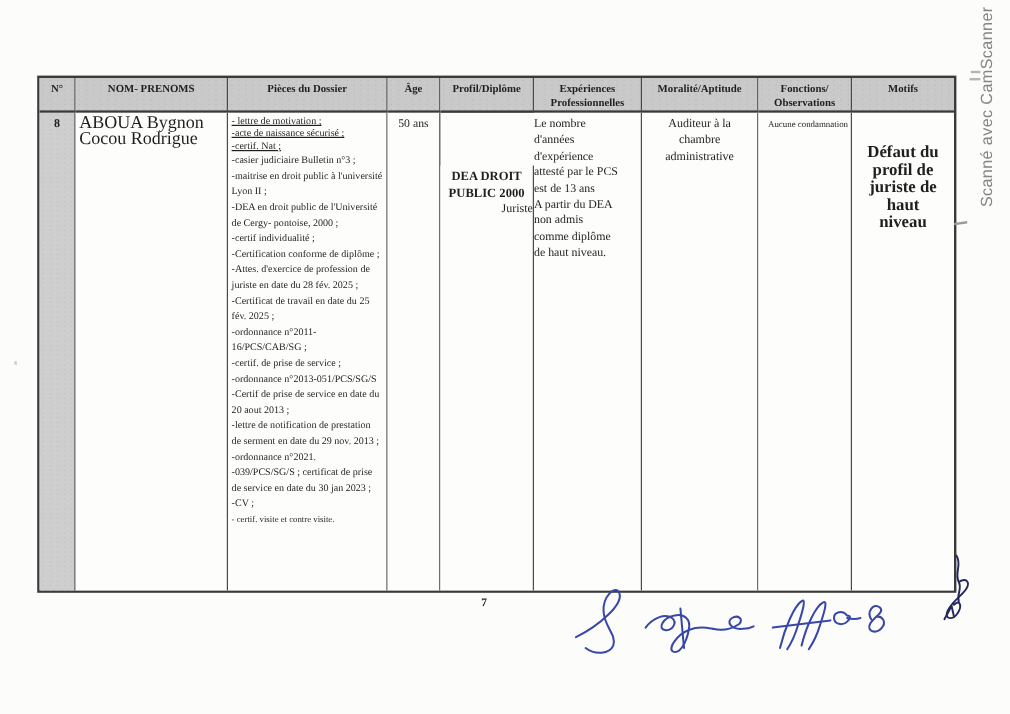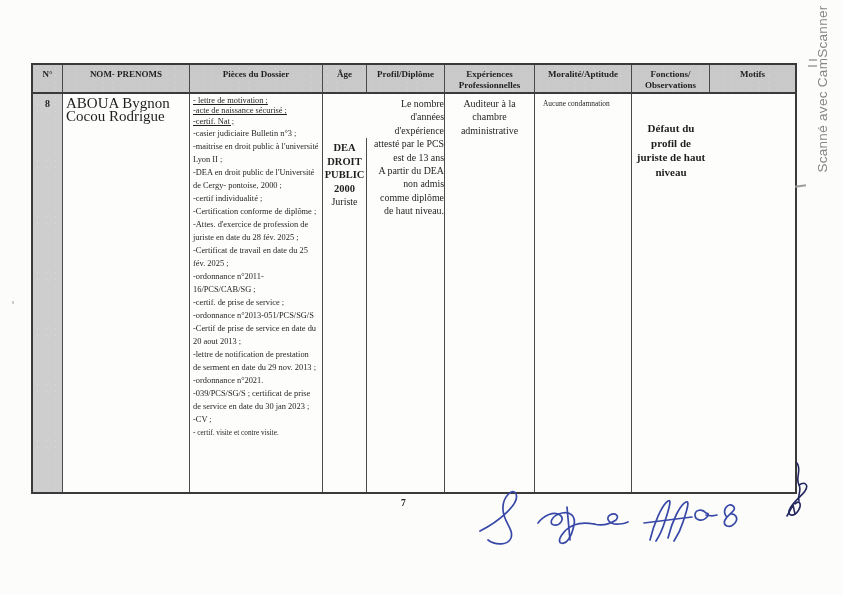--- a/index.html
+++ b/index.html
@@ -33,27 +33,27 @@
   }
   .num-cell{font-weight:bold;font-size:10px;text-align:center;padding-top:4px;}
   .nom-cell{font-size:15px;line-height:12.5px;padding:3px 2px 16px 3px;}
   .pieces-cell{padding:2px 1px 0 3px;font-size:8.4px;}
   .pieces-cell div{line-height:13.0px;white-space:nowrap;}
   .pieces-cell div:nth-child(-n+3){line-height:10.3px;text-decoration:underline;}
   .pieces-cell div:last-child{font-size:7.3px;}
   .age-cell{font-size:9.8px;text-align:center;padding-top:4px;}
   .profil-cell{text-align:center;padding-top:3px;margin-top:44px;}
   .profil-main{font-weight:bold;font-size:10.5px;line-height:13.5px;}
-  .profil-sub{font-size:10px;line-height:13.5px;}
-  .exp-cell{text-align:right;padding-top:3px;font-size:9.9px;}
+  .profil-sub{font-size:10px;line-height:13.5px;text-align:right;}
+  .exp-cell{text-align:left;padding-top:3px;font-size:9.9px;}
   .exp-cell div{line-height:13.4px;}
   .mor-cell{font-size:7.4px;padding:5px 2px 0 8px;}
   .fonc-cell{text-align:center;padding-top:3px;font-size:10px;}
   .fonc-cell div{line-height:13.4px;}
-  .motif-cell{text-align:center;padding-top:27px;font-weight:bold;font-size:11px;}
+  .motif-cell{text-align:center;padding-top:27px;font-weight:bold;font-size:14px;}
   .motif-cell div{line-height:14.5px;}
 
   
   .page-num{position:absolute;left:401px;top:498px;font-size:9.5px;font-weight:bold;}
   .watermark{
     position:absolute;left:822px;top:89px;
     transform:translate(-50%,-50%) rotate(-90deg);
     white-space:nowrap;
     font-family:"Liberation Sans",sans-serif;
     font-size:13.5px;color:#858585;letter-spacing:0.3px;
@@ -107,20 +107,21 @@
         <div>-Certif de prise de service en date du</div>
         <div>20 aout 2013 ;</div>
         <div>-lettre de notification de prestation</div>
         <div>de serment en date du 29 nov. 2013 ;</div>
         <div>-ordonnance n°2021.</div>
         <div>-039/PCS/SG/S ; certificat de prise</div>
         <div>de service en date du 30 jan 2023 ;</div>
         <div>-CV ;</div>
         <div>- certif. visite et contre visite.</div>
       </div>
+    <div class="cell bd age-cell">50 ans</div>
     <div class="cell bd profil-cell">
       <div class="profil-main">DEA DROIT</div>
       <div class="profil-main">PUBLIC 2000</div>
       <div class="profil-sub">Juriste</div>
     </div>
     <div class="cell bd exp-cell">
         <div>Le nombre</div>
         <div>d'années</div>
         <div>d'expérience</div>
         <div>attesté par le PCS</div>

